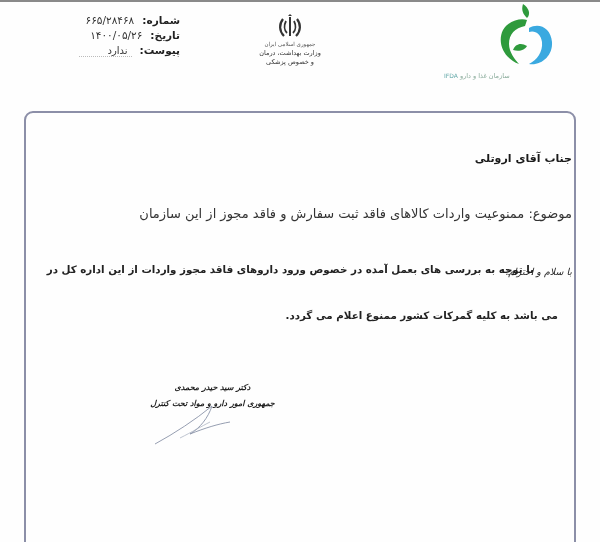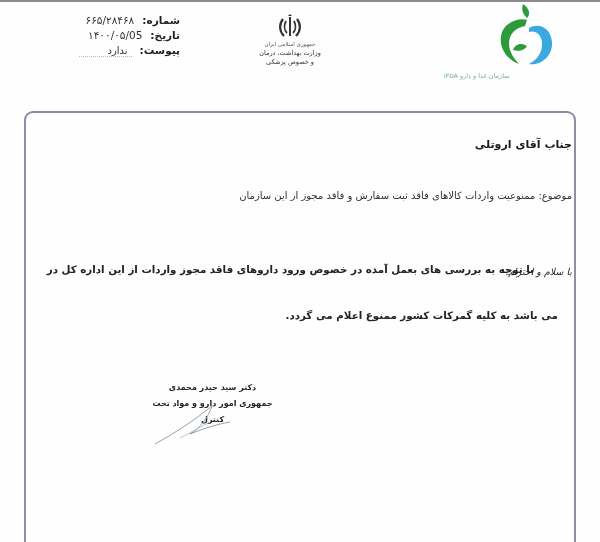--- a/index.html
+++ b/index.html
@@ -29,43 +29,43 @@
   .logo-text { position:absolute; left:440px; top:72px; width:130px; font-size:6.5px; color:#8a9; direction:rtl; text-align:left; }
   .logo-text span.fda { color:#6aa; font-size:6px; margin-left:4px; }
 
   
   .frame {
     position:absolute; left:24px; top:111px; width:552px; height:460px;
     border:2px solid #8c8fa8; border-radius:9px; box-sizing:border-box;
   }
 
   .content { position:absolute; right:28px; width:520px; direction:rtl; text-align:right; }
-  .addressee { top:136px; font-weight:bold; font-size:11px; line-height:18px; }
-  .subject { top:190px; font-size:10px; color:#333;text-align:right; }
+  .addressee { top:150px; font-weight:bold; font-size:11px; line-height:18px; }
+  .subject { top:206px; font-size:13px; color:#333;text-align:right; }
   .greeting { top:218px; font-size:9.5px; font-style:italic; color:#222;margin-top:48px; }
   .body { top:240px; width:540px; right:30px; font-size:10.3px; line-height:34px; font-weight:bold; color:#222; }
   .body p { margin:12px; }
   .body .indent { padding-right:24px; }
 
-  .signature { position:absolute; left:150px; top:380px; width:125px; text-align:center; direction:rtl; font-size:8px; font-weight:bold; line-height:16px; color:#222; }
+  .signature { position:absolute; left:150px; top:380px; width:125px; text-align:center; direction:rtl; font-size:8px; font-weight:bold; line-height:16px; color:#222;font-style:italic; }
   .sig-scribble { position:absolute; left:150px; top:398px; }
 </style>
 </head>
 <body>
 
 <div class="topline"></div>
 
 <div class="meta">
   <div class="meta-row">
     <span class="meta-label">شماره:</span>
     <span class="meta-value">۶۶۵/۲۸۴۶۸</span>
   </div>
   <div class="meta-row">
     <span class="meta-label">تاریخ:</span>
-    <span class="meta-value">۱۴۰۰/۰۵/05</span>
+    <span class="meta-value">۱۴۰۰/۰۵/۲۶</span>
   </div>
   <div class="meta-row att">
     <span class="meta-label">پیوست:</span>
     <span class="meta-value">ندارد</span>
   </div>
 </div>
 
 <div class="emblem">
   <svg width="26" height="26" viewBox="0 0 26 26">
     <path d="M6 5 C2 10 2 17 7 22" fill="none" stroke="#333" stroke-width="2.2"></path>

